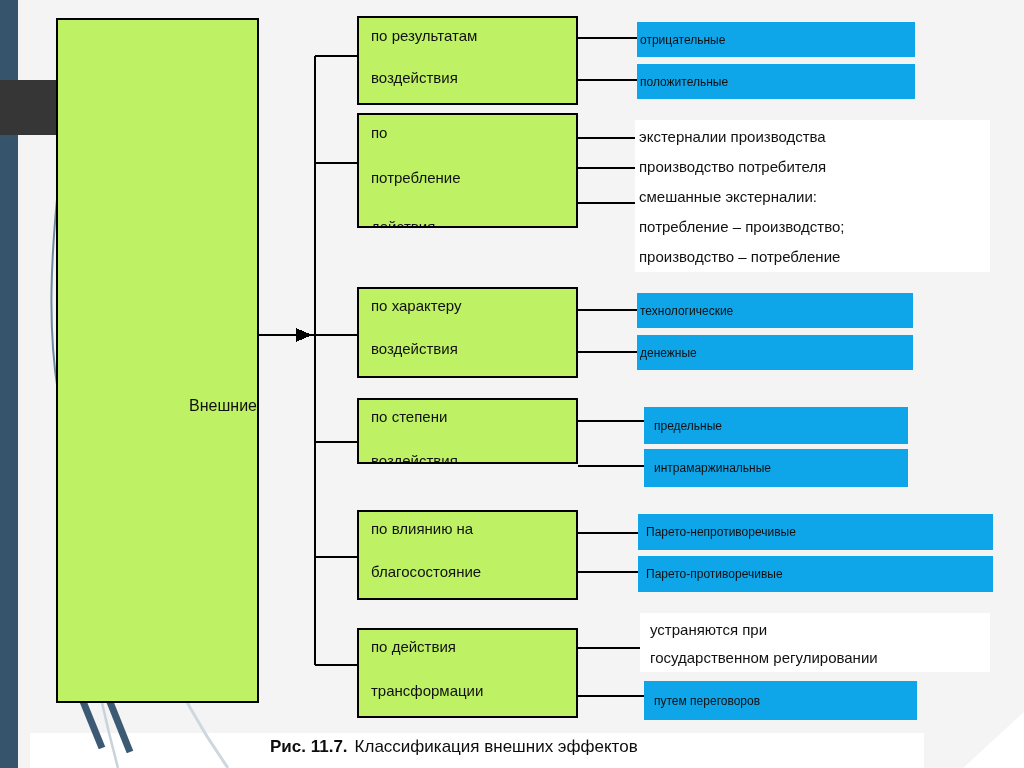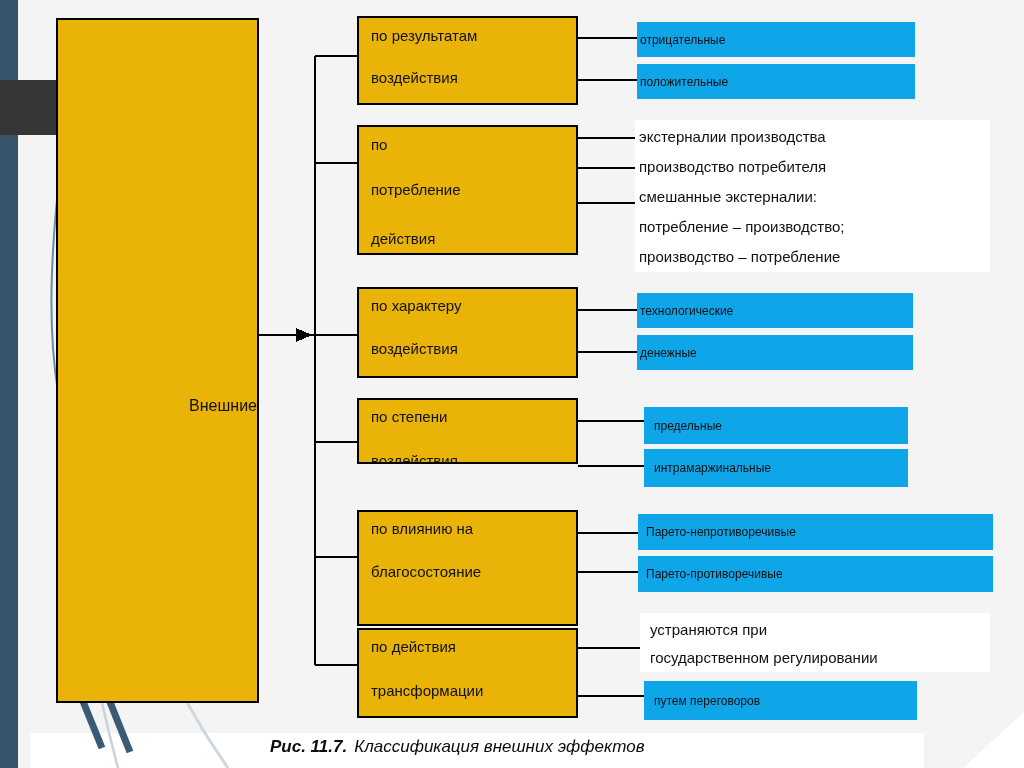--- a/index.html
+++ b/index.html
@@ -7,32 +7,32 @@
          font-family:"Liberation Sans","DejaVu Sans",sans-serif;color:#111;}
   .abs{position:absolute;}
   
   .accent-bar{left:0;top:0;width:18px;height:768px;background:#37546d;}
   .dark-block{left:0;top:80px;width:56px;height:55px;background:#363636;}
   .caption-strip{left:30px;top:733px;width:894px;height:35px;background:#ffffff;}
   .corner-cut{left:963px;top:712px;width:61px;height:56px;background:#ffffff;
               clip-path:polygon(100% 0,100% 100%,0 100%);}
   svg.overlay{left:0;top:0;width:1024px;height:768px;pointer-events:none;}
   
-  .node{position:absolute;background:#eab308;border:2px solid #000;box-sizing:border-box;}
+  .node{position:absolute;background:#bef264;border:2px solid #000;box-sizing:border-box;}
   .root-box{left:56px;top:18px;width:203px;height:685px;}
   .root-box .word{position:absolute;left:0;right:0;text-align:right;font-size:16px;}
   .cat-box{left:357px;width:221px;overflow:hidden;}
   .cat-line{position:absolute;left:12px;font-size:15px;white-space:nowrap;}
   
   .strip{position:absolute;background:#0ea5e9;display:flex;align-items:center;
          font-size:12px;white-space:nowrap;box-sizing:border-box;padding-left:3px;}
   .block{position:absolute;background:#ffffff;font-size:15px;box-sizing:border-box;}
   .block div{line-height:30px;white-space:nowrap;}
   
-  .caption{left:270px;top:737px;font-size:17px;font-style:italic;white-space:nowrap;color:#0d0d0d;}
+  .caption{left:270px;top:737px;font-size:17px;white-space:nowrap;color:#0d0d0d;}
   .caption .pre{font-weight:700;}
   .caption .ttl{margin-left:7px;}
 </style>
 </head>
 <body>
 
 <div class="stage">
 
   <div class="abs accent-bar"></div>
   <div class="abs dark-block"></div>
@@ -75,37 +75,37 @@
 
   <div class="node root-box">
     <span class="word" style="top:377px">Внешние</span>
   </div>
 
   <div class="node cat-box" style="top:16px;height:89px">
     <span class="cat-line" style="top:9px">по результатам</span>
     <span class="cat-line" style="top:51px">воздействия</span>
   </div>
 
-  <div class="node cat-box" style="top:125px;height:130px">
+  <div class="node cat-box" style="top:113px;height:115px">
     <span class="cat-line" style="top:9px">по</span>
     <span class="cat-line" style="top:54px">потребление</span>
     <span class="cat-line" style="top:103px">действия</span>
   </div>
 
   <div class="node cat-box" style="top:287px;height:91px">
     <span class="cat-line" style="top:8px">по характеру</span>
     <span class="cat-line" style="top:51px">воздействия</span>
   </div>
 
   <div class="node cat-box" style="top:398px;height:66px">
     <span class="cat-line" style="top:8px">по степени</span>
     <span class="cat-line" style="top:52px">воздействия</span>
   </div>
 
-  <div class="node cat-box" style="top:510px;height:116px">
+  <div class="node cat-box" style="top:510px;height:90px">
     <span class="cat-line" style="top:8px">по влиянию на</span>
     <span class="cat-line" style="top:51px">благосостояние</span>
   </div>
 
   <div class="node cat-box" style="top:628px;height:90px">
     <span class="cat-line" style="top:8px">по действия</span>
     <span class="cat-line" style="top:52px">трансформации</span>
   </div>
 
   <div class="strip" style="left:637px;top:22px;width:278px;height:35px">отрицательные</div>

